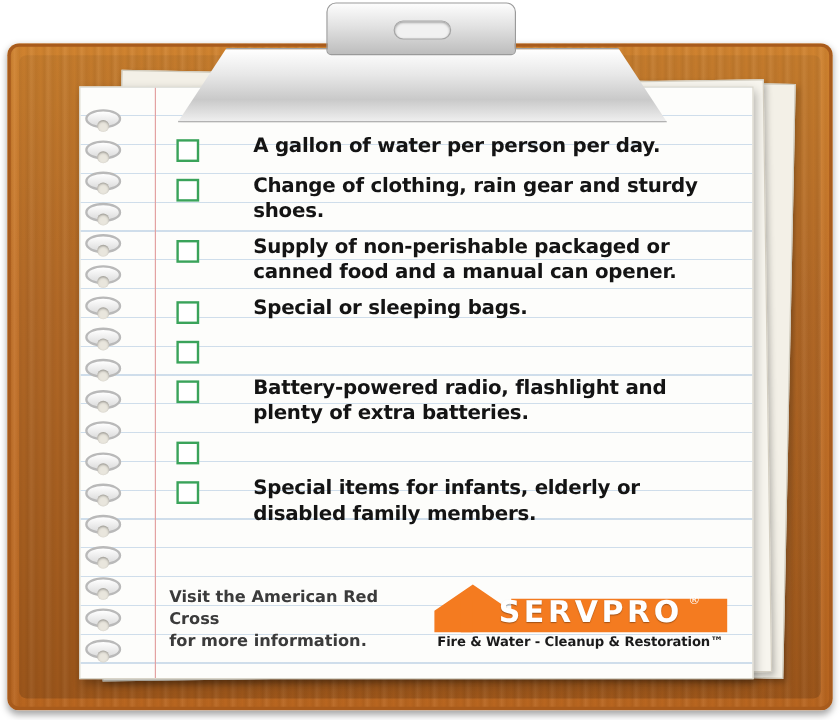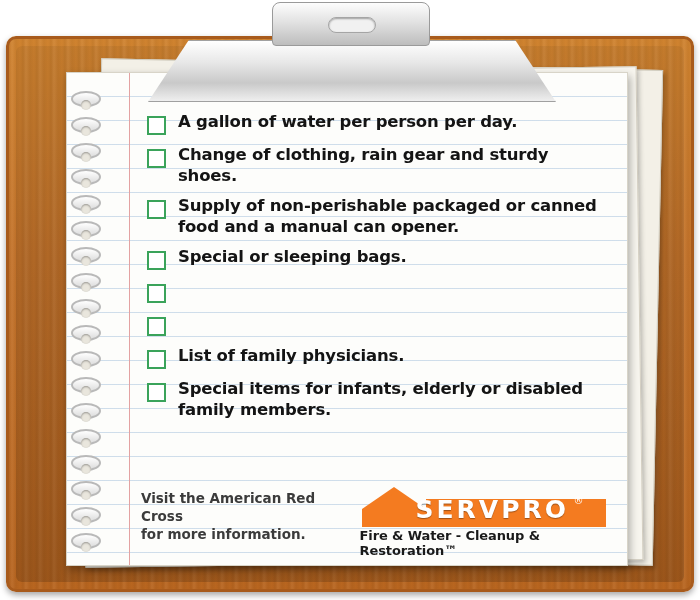--- a/index.html
+++ b/index.html
@@ -189,20 +189,21 @@
 
   .list {
     margin: 10px 0 0 0;
     padding: 0;
     list-style: none;
   }
   .item {
     display: flex;
     align-items: flex-start;
     margin-bottom: 9px;
+    gap: 33px;
   }
   .checkbox {
     flex: 0 0 auto;
     width: 15px;
     height: 15px;
     margin: 5px 12px 0 10px;
     border: 2px solid #3aa35a;
     background: #ffffff;
   }
   .item-text {
@@ -261,24 +262,24 @@
     top: 14px;
     font-family: "DejaVu Sans", sans-serif;
     font-size: 10px;
     color: #ffffff;
   }
   .logo-tag {
     position: absolute;
     left: 0;
     top: 47px;
     width: 248px;
-    text-align: left;
+    text-align: center;
     font-family: "DejaVu Sans", sans-serif;
     font-weight: bold;
-    font-size: 13px;
+    font-size: 11px;
     color: #1a1a1a;
     letter-spacing: -0.1px;
   }
 </style>
 </head>
 <body>
 
 <div class="scene">
 
   <div class="clipboard">
@@ -349,24 +350,24 @@
           </li>
           <li class="item">
             <span class="checkbox"></span>
             <span class="item-text">Special or sleeping bags.</span>
           </li>
           <li class="item">
             <span class="checkbox"></span>
           </li>
           <li class="item">
             <span class="checkbox"></span>
-          </li>
-          <li class="item">
-            <span class="checkbox"></span>
-            <span class="item-text">List of family physicians.</span>
+            <span class="item-text">Battery-powered radio, flashlight and plenty of extra batteries.</span>
+          </li>
+          <li class="item">
+            <span class="checkbox"></span>
           </li>
           <li class="item">
             <span class="checkbox"></span>
             <span class="item-text">Special items for infants, elderly or disabled family members.</span>
           </li>
         </ul>
 
       <div class="footer">
         <div class="footer-note">
           <div>Visit the American Red Cross</div>

